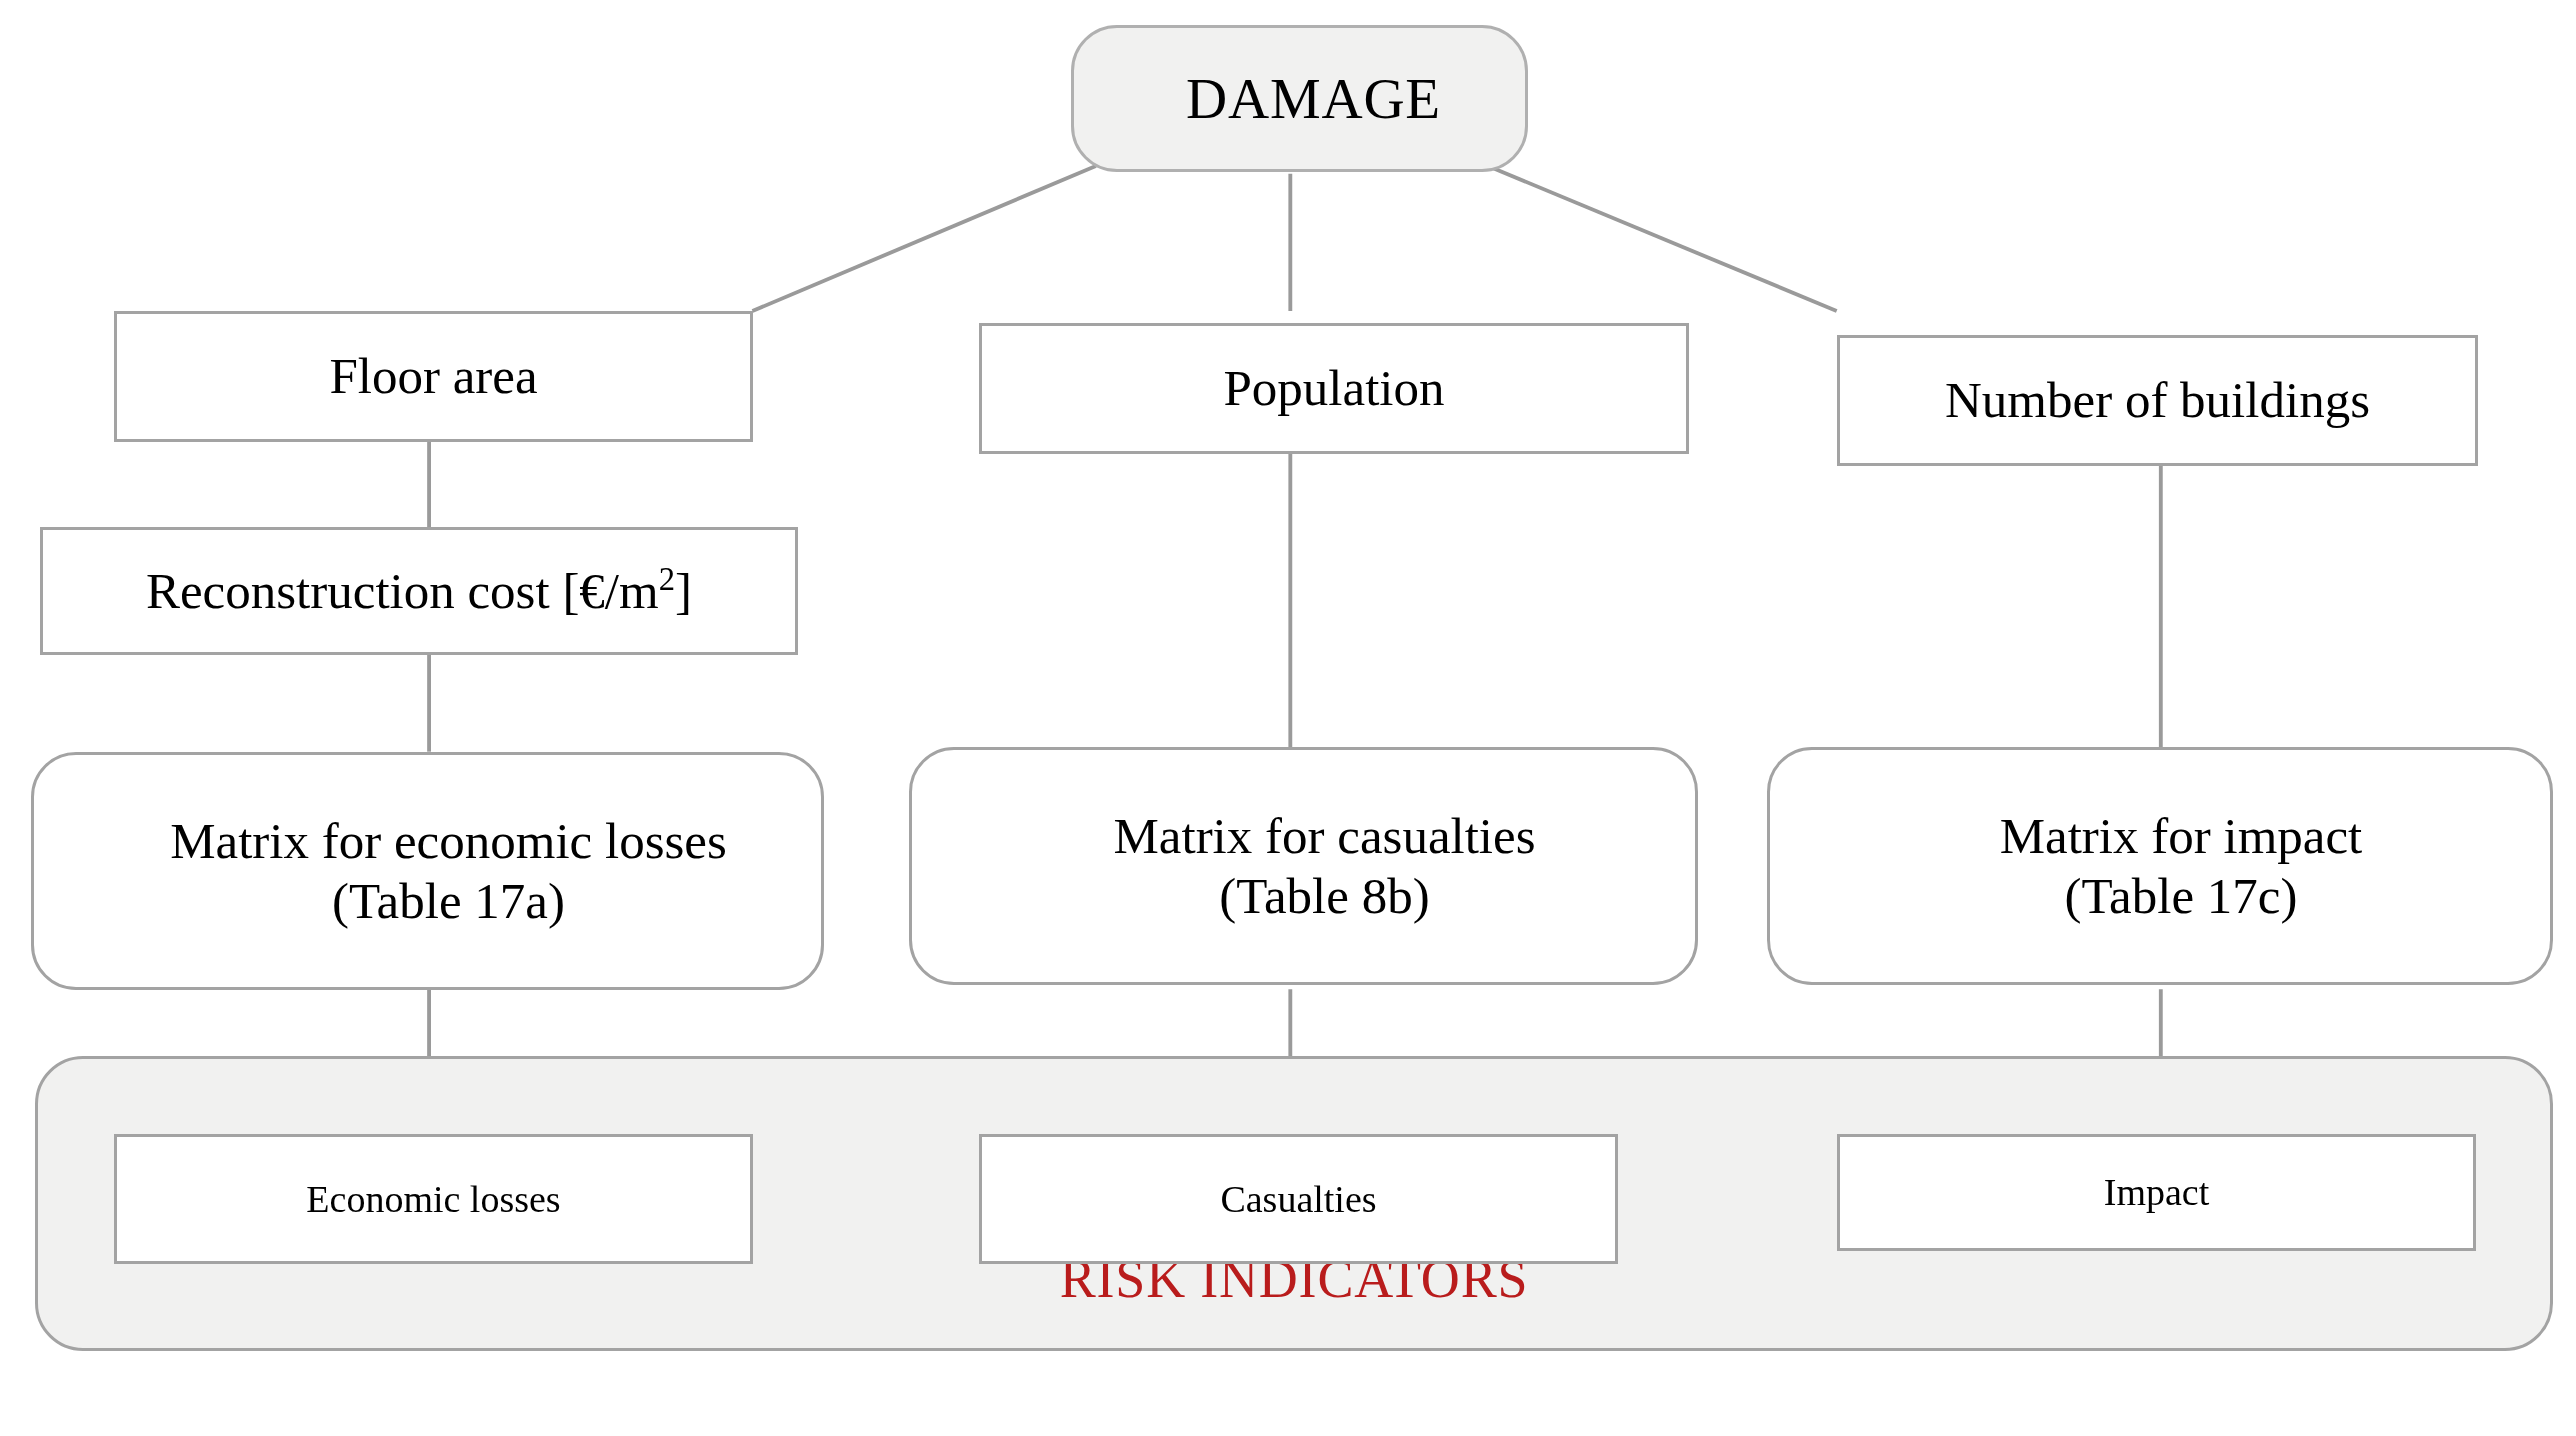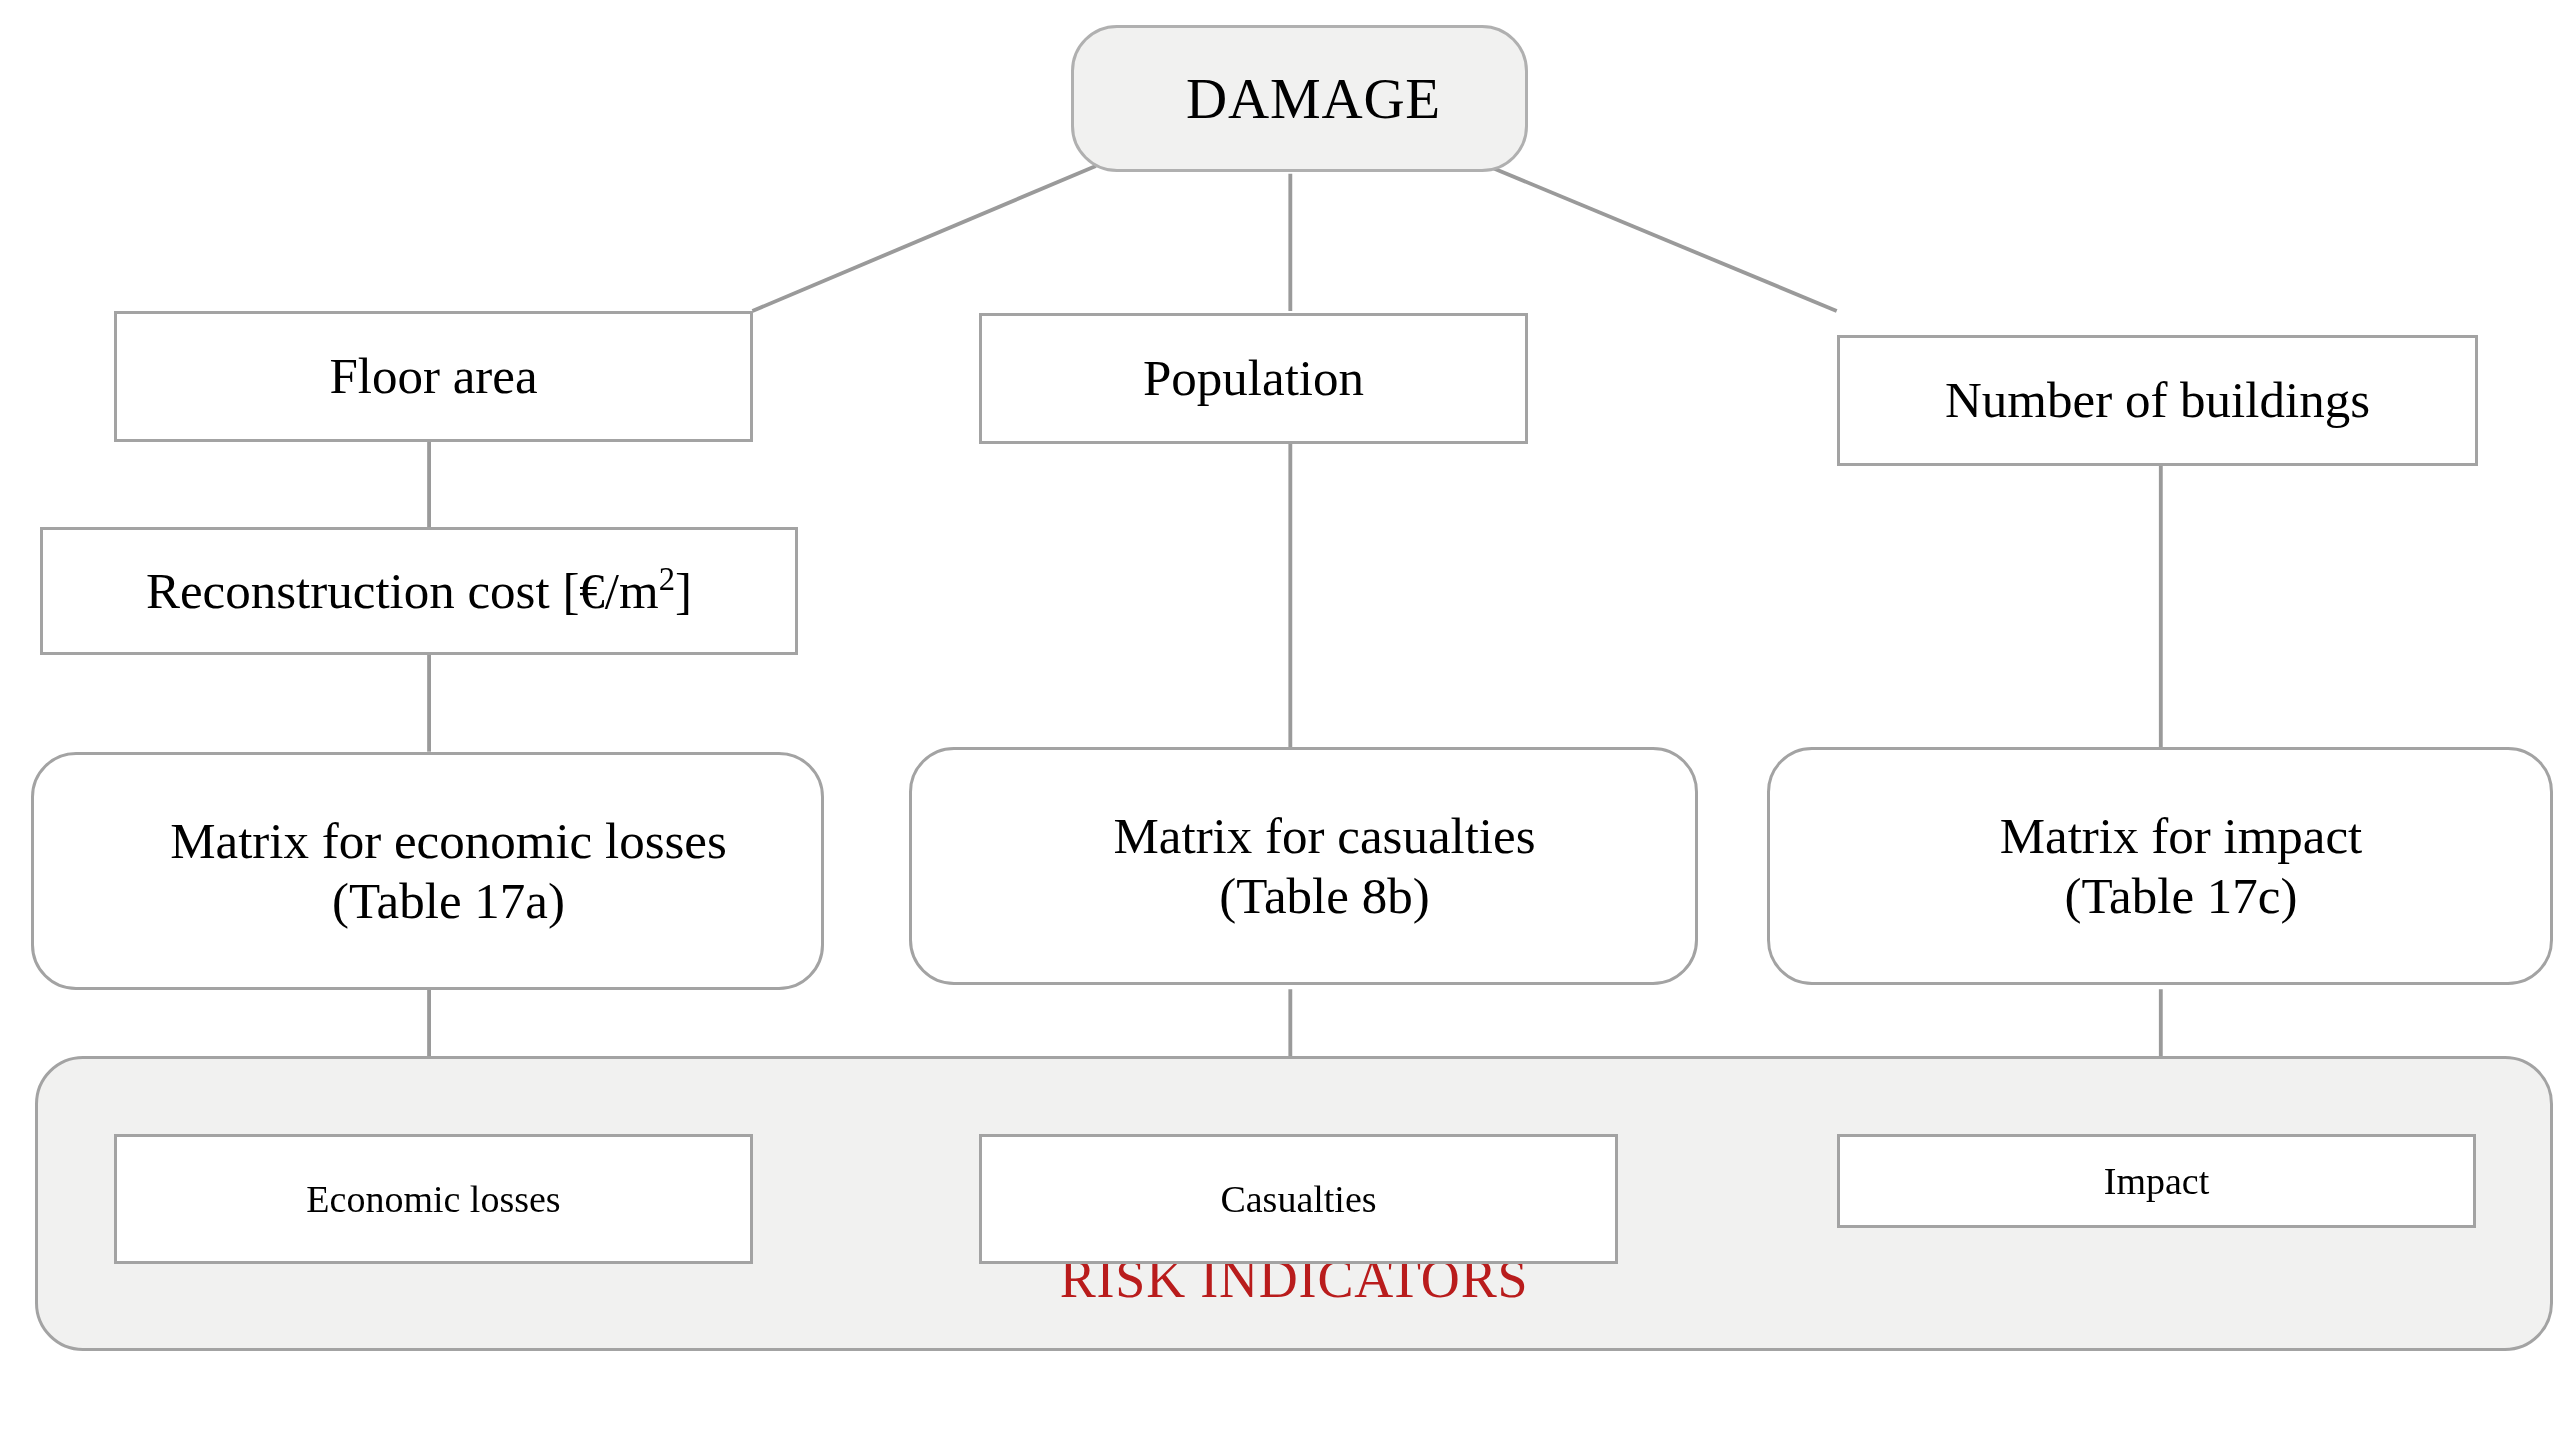--- a/index.html
+++ b/index.html
@@ -110,21 +110,21 @@
   </svg>
 
   <div class="node damage-node" style="left:1071px; top:25px; width:457px; height:147px;padding-left:28px;">
     <span class="label t-damage">DAMAGE</span>
   </div>
 
   <div class="node rect" style="left:114px; top:311px; width:639px; height:131px;">
     <span class="label t-row2">Floor area</span>
   </div>
 
-  <div class="node rect" style="left:979px; top:313px; width:549px; height:131px;">
+  <div class="node rect" style="left:979px; top:323px; width:710px; height:131px;">
     <span class="label t-row2">Population</span>
   </div>
 
   <div class="node rect" style="left:1837px; top:311px; width:641px; height:131px;margin-top:24px;">
     <span class="label t-row2">Number of buildings</span>
   </div>
 
   <div class="node rect" style="left:40px; top:527px; width:758px; height:128px;">
     <span class="label t-cost"><span>Reconstruction cost [€/m</span><sup>2</sup><span>]</span></span>
   </div>
@@ -146,18 +146,18 @@
   </div>
 
   <div class="node rect" style="left:114px; top:1134px; width:639px; height:130px;">
     <span class="label t-ind">Economic losses</span>
   </div>
 
   <div class="node rect" style="left:979px; top:1134px; width:639px; height:130px;">
     <span class="label t-ind">Casualties</span>
   </div>
 
-  <div class="node rect" style="left:1837px; top:1134px; width:639px; height:94px;">
+  <div class="node rect" style="left:1837px; top:1134px; width:639px; height:117px;">
     <span class="label t-ind">Impact</span>
   </div>
 
 </div>
 
 
 </body></html>

